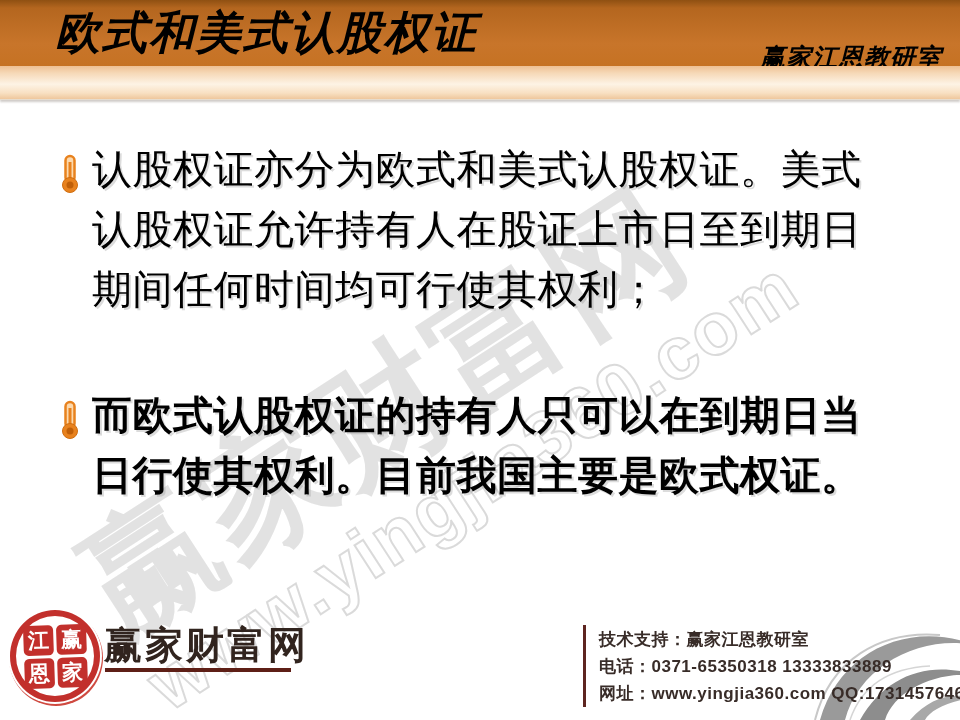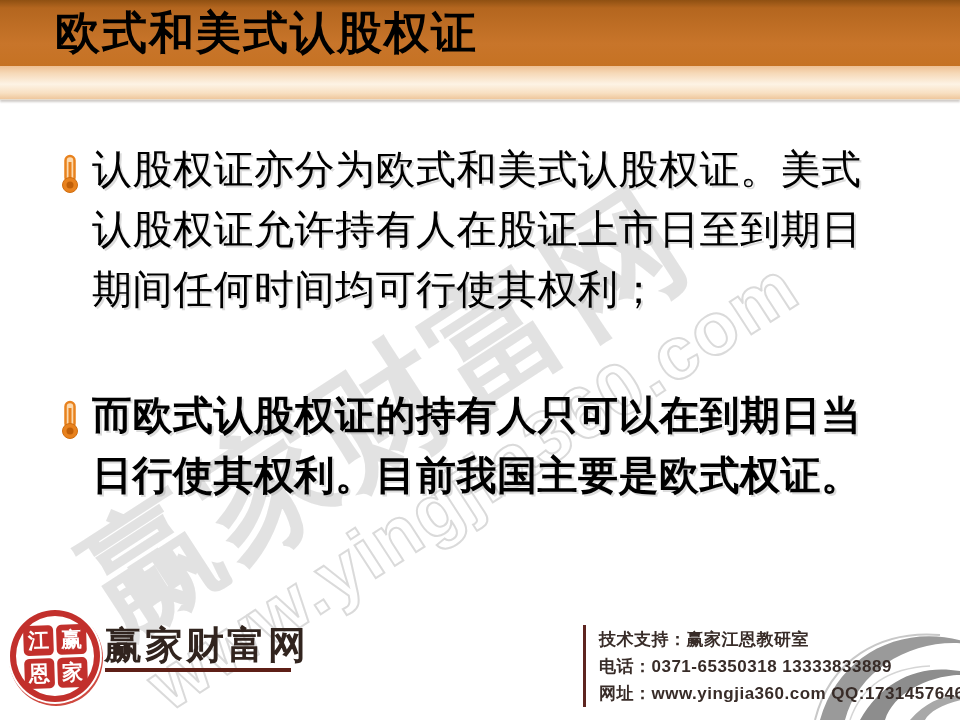--- a/index.html
+++ b/index.html
@@ -7,21 +7,21 @@
   .slide {
     position:relative; width:960px; height:720px;
     background:#ffffff; overflow:hidden;
     font-family:"Liberation Sans", sans-serif;
   }
 
   
   .header {
     position:absolute; left:0; top:0; width:960px; height:80px;
     background:linear-gradient(180deg,#8f5012 0%,#b4661f 10%,#c8752a 55%,#c4701f 100%);
-    display:flex; align-items:center;
+    display:flex; align-items:center;font-style:italic;
   }
   .header-title {
     position:absolute; left:55px; top:2px;
     font-size:45px; font-weight:900; color:#000;
     letter-spacing:2px; line-height:62px;
     font-family:"Liberation Sans", sans-serif;
   }
   .header-brand {
     position:absolute; right:18px; bottom:6px;
     font-size:25px; font-weight:bold; color:#000;
@@ -107,20 +107,21 @@
 
 <div class="slide">
 
   <div class="watermark">
     <span class="wm-cn">赢家财富网</span>
     <span class="wm-en">www.yingjia360.com</span>
   </div>
 
   <div class="header">
     <div class="header-title">欧式和美式认股权证</div>
+    <div class="header-brand">赢家江恩教研室</div>
   </div>
   <div class="accent-bar"></div>
 
   <div class="content">
 
     <div class="bullet-row b1">
       <svg class="bullet-icon" viewBox="0 0 20 40">
         <rect x="5.5" y="2" width="9" height="26" rx="4.5" fill="#fcd9ad" stroke="#e8821e" stroke-width="2.5"></rect>
         <rect x="8.5" y="8" width="3" height="18" fill="#e8821e"></rect>
         <circle cx="10" cy="31" r="7.5" fill="#e8821e" stroke="#d06e10" stroke-width="1"></circle>

